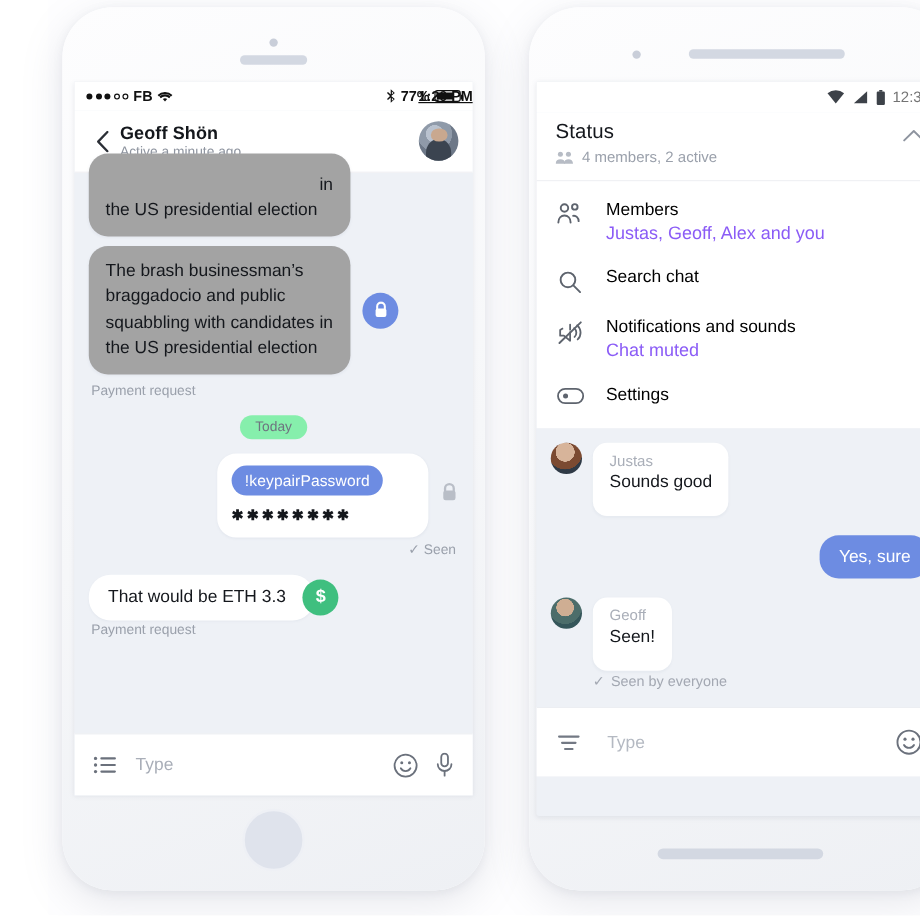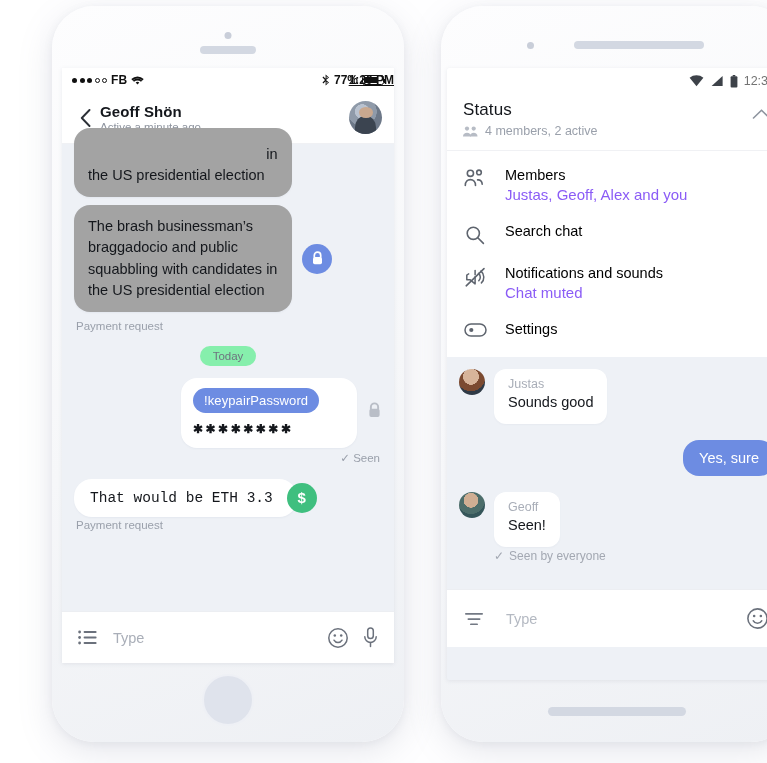--- a/index.html
+++ b/index.html
@@ -112,21 +112,21 @@
              font-weight: 700; }
   .right-row { display: flex; align-items: center; justify-content: flex-end; }
   .seen { text-align: right; font-size: 11.5px; color: #9aa0ab; margin: 3px 2px 14px 0; }
   .money-badge {
     width: 30px; height: 30px; border-radius: 50%; background: #3fbf7f; color: #fff;
     display: flex; align-items: center; justify-content: center; font-size: 15px;
     font-weight: 700; margin-left: -10px; flex: none; position: relative; z-index: 2;
   }
   .eth-bubble {
     background:#fff; border-radius:18px; padding: 11px 24px 11px 16px; font-size: 14.5px;
-    color:#14171c; box-shadow: 0 1px 2px rgba(120,130,150,.07); white-space: nowrap; font-family: Liberation Mono, monospace;
+    color:#14171c; box-shadow: 0 1px 2px rgba(120,130,150,.07); white-space: nowrap;
   }
 
   
   .composer {
     position: absolute; left: 0; right: 0; bottom: 0; height: 52px; background: #fff;
     display: flex; align-items: center; padding: 0 16px; border-top: 1px solid #eceef2;
   }
   .composer .ph { flex: 1; color: #a9aeb8; font-size: 14.5px; margin-left: 16px; }
   .ci { color: #6b717c; display: flex; align-items: center; }
 
@@ -146,21 +146,21 @@
   .mrow { display: flex; align-items: flex-start; padding: 10px 16px; gap: 18px; }
   .mico { width: 24px; color: #5e646e; display: flex; justify-content: center;
           padding-top: 2px; }
   .mlabel { font-size: 14.5px; color: #000000; }
   .msub { font-size: 15px; color: #8b5cf6; margin-top: 3px; }
   .and-msgs { background: #eef1f6; padding: 12px 12px 0; height: 232px; position: relative; }
   .mrow2 { display: flex; align-items: flex-start; gap: 9px; margin-bottom: 16px; }
   .av-sm { width: 26px; height: 26px; border-radius: 50%; flex: none; overflow: hidden; }
   .av-justas { background: radial-gradient(circle at 46% 30%, #d7b49a 0 34%, #7b4a31 35% 62%, #2f3a46 63% 100%); }
   .av-geoff  { background: radial-gradient(circle at 46% 32%, #cfae93 0 32%, #4c6d6a 33% 60%, #35565a 61% 100%); }
-  .nb { background: #fff; border-radius: 12px; padding: 8px 14px 14px;
+  .nb { background: #fff; border-radius: 12px; padding: 8px 14px 20px;
         box-shadow: 0 1px 2px rgba(120,130,150,.06); }
   .nb .nm { font-size: 12.5px; color: #a9aeb8; }
   .nb .tx { font-size: 14.5px; color: #14171c; margin-top: 3px; }
   .out-bubble { margin-left: auto; background: #6d8ce2; color: #fff; font-size: 14.5px;
                 padding: 10px 16px; border-radius: 16px; width: max-content; }
   .seen2 { font-size: 12px; color: #a3a8b2; margin: -8px 0 0 35px;
            display: flex; align-items: center; gap: 5px; }
   .composer2 { background: #fff; height: 58px; display: flex; align-items: center;
                padding: 0 18px; border-top: 1px solid #eceef2; }
   .composer2 .ph { flex: 1; color: #b4b9c2; font-size: 14.5px; margin-left: 22px; }

